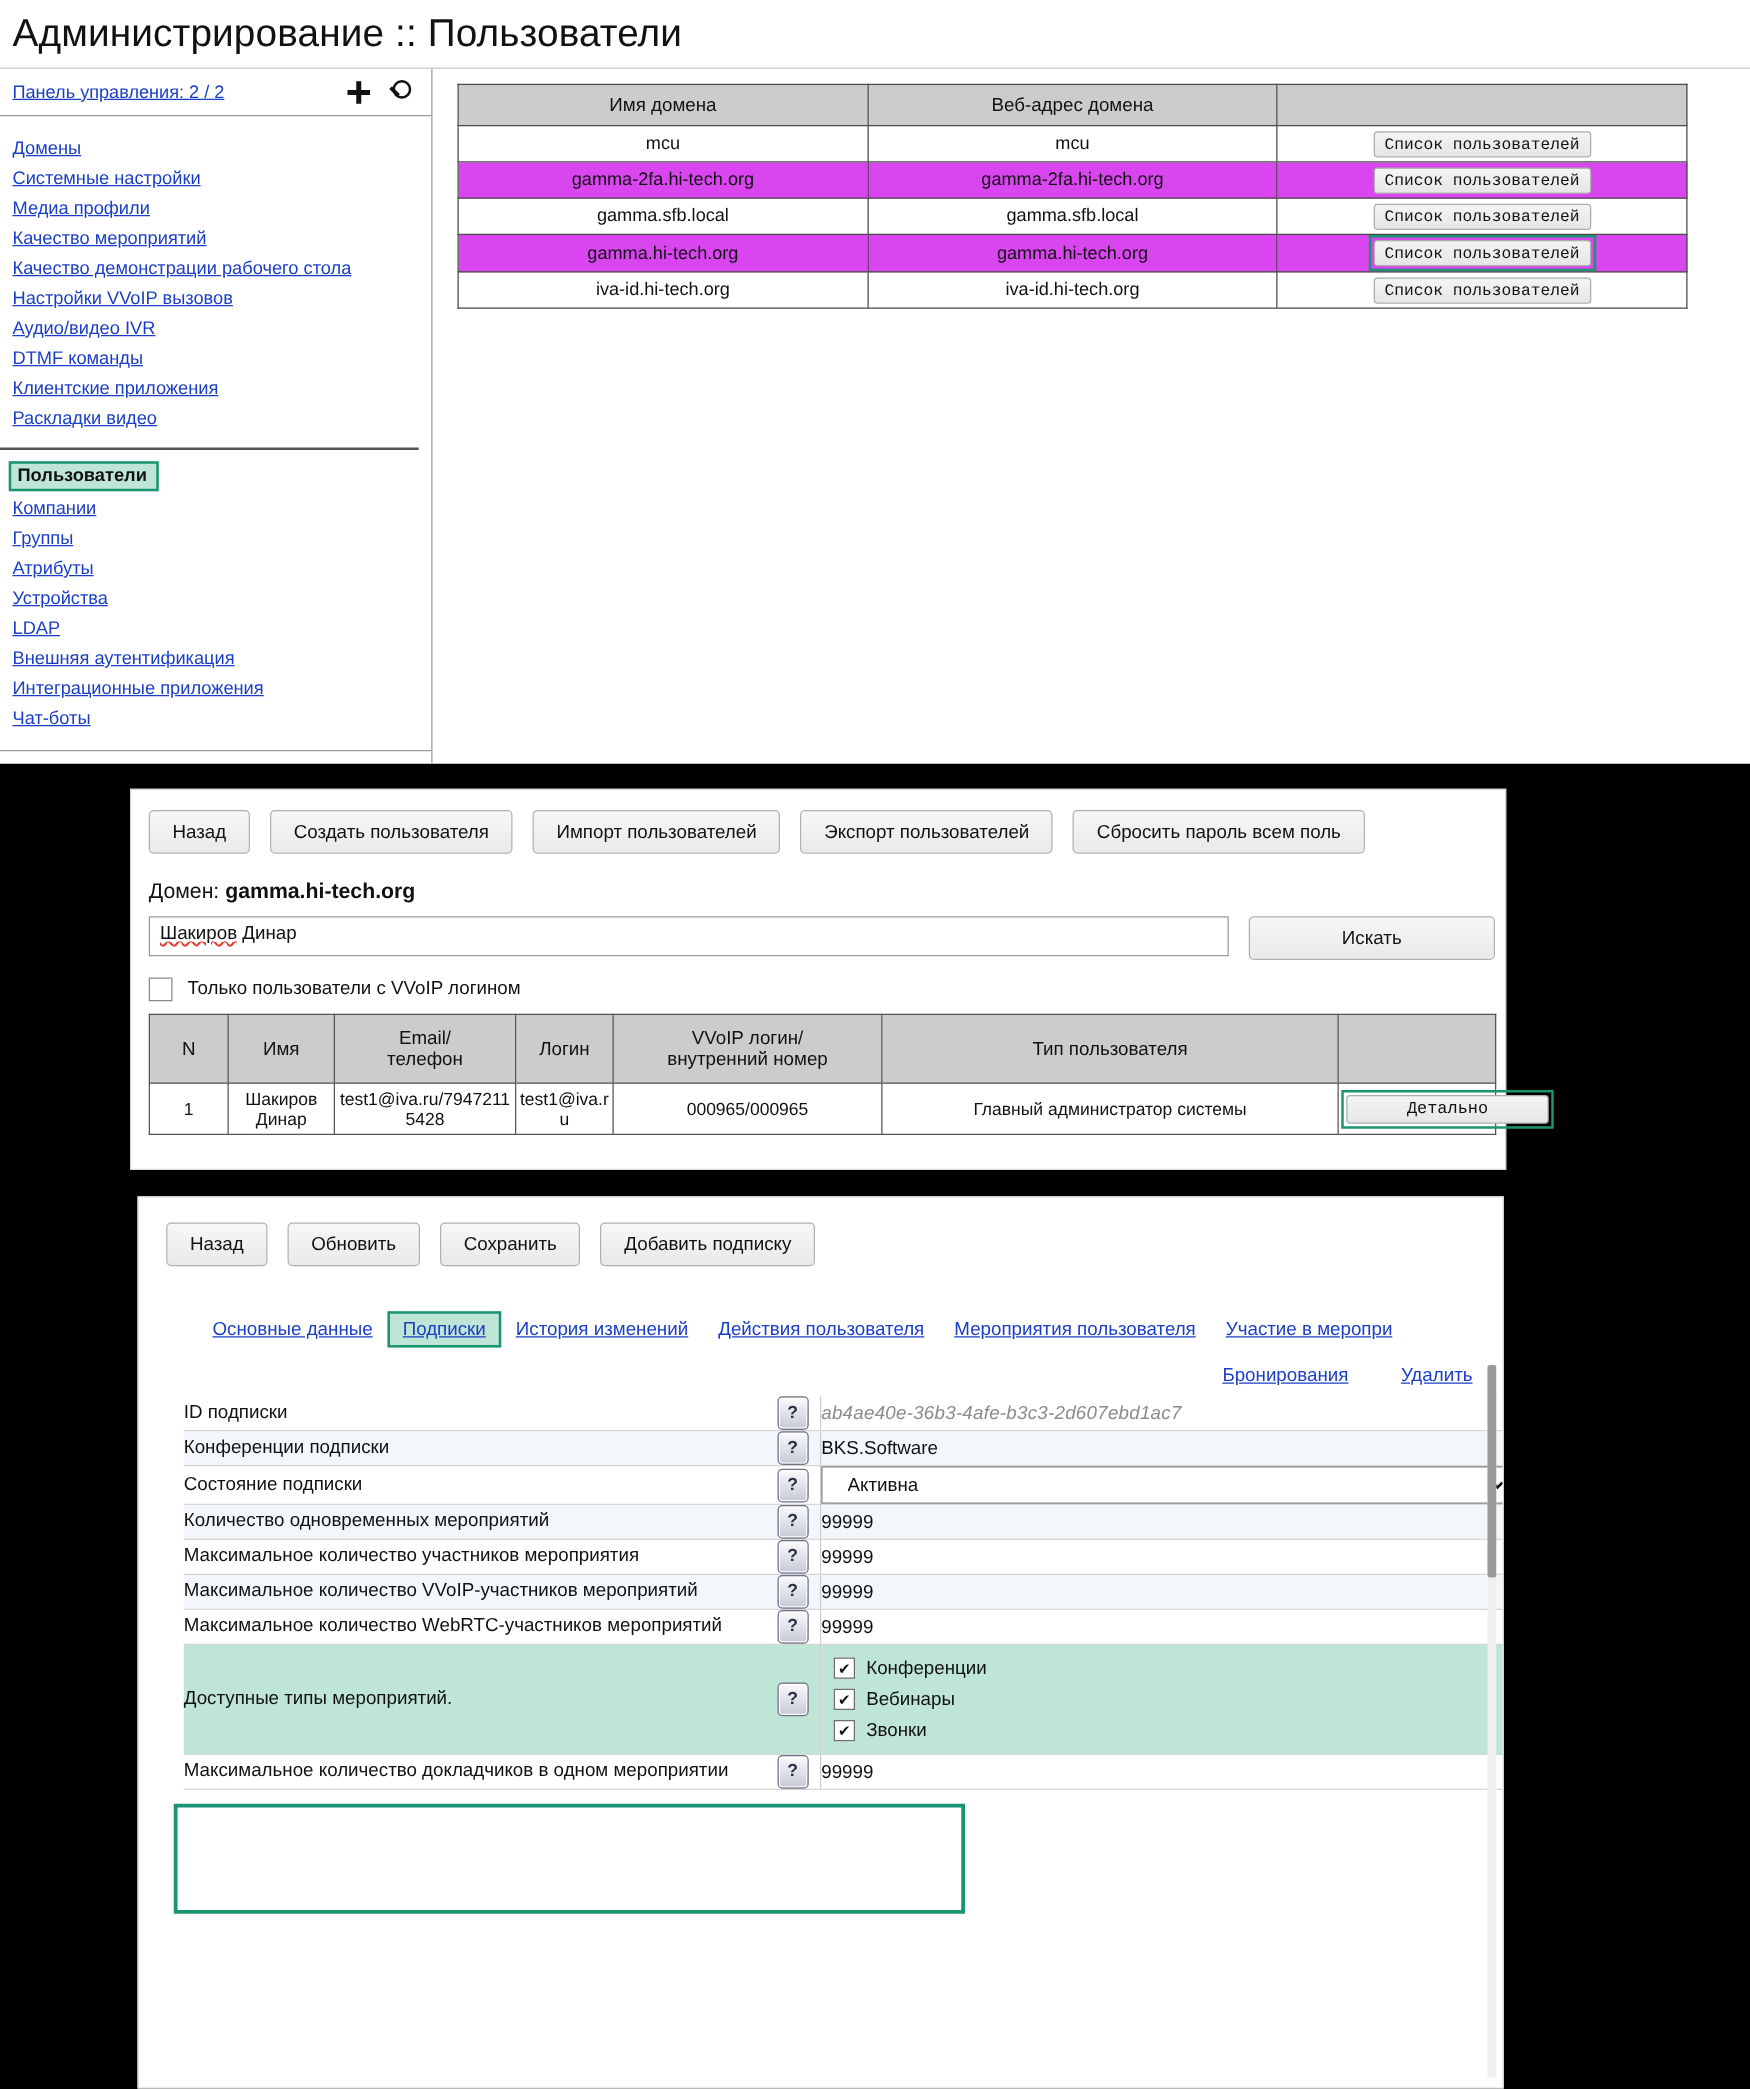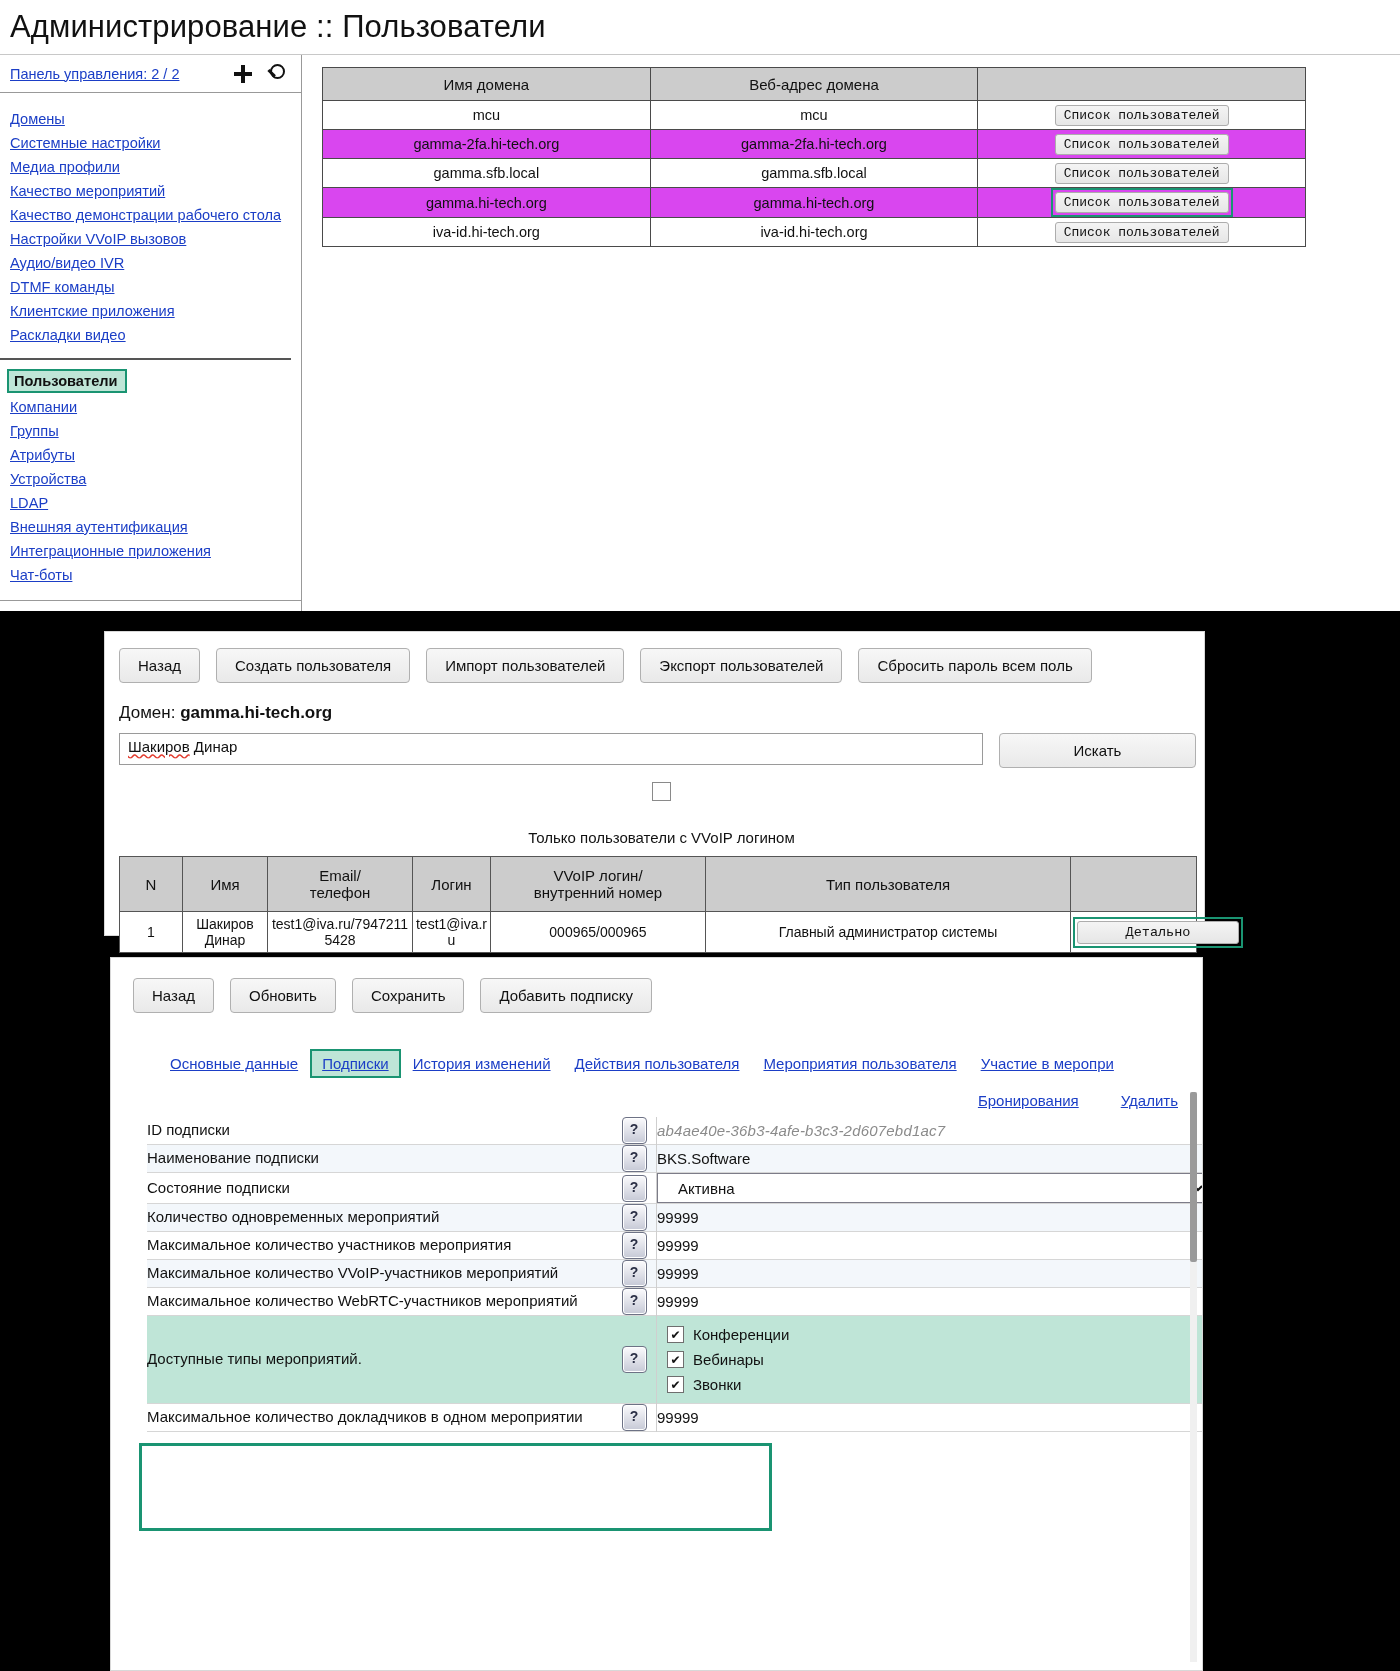--- a/index.html
+++ b/index.html
@@ -21,21 +21,21 @@
   #page-title-bar{
     height:55px; border-bottom:1px solid #c8c8c8;
     display:flex; align-items:center; padding-left:10px;
     box-sizing:border-box;
   }
   #page-title-bar .title{
     font-size:31px; font-weight:400; color:#111; letter-spacing:.1px;
   }
   #p1-body{ display:flex; height:556px; }
   #sidebar{
-    width:302px; box-sizing:border-box;
+    width:346px; box-sizing:border-box;
     border-right:1px solid #999;
     display:flex; flex-direction:column;
   }
   #sidebar-head{
     height:38px; border-bottom:1px solid #999;
     display:flex; align-items:center; padding:0 10px;
     box-sizing:border-box;
   }
   #sidebar-head a{
     color:#1b3ec6; font-size:14.5px; text-decoration:underline; cursor:pointer;
@@ -98,21 +98,21 @@
   #search-input{
     width:900px; height:32px; box-sizing:border-box;
     border:1px solid #9a9a9a; background:#fff; font-size:15px;
     padding:4px 8px; color:#111; font-family:"Liberation Sans", sans-serif;
   }
   .misspelled{ text-decoration:underline; text-decoration-style:wavy; text-decoration-color:#e23b2e; }
   #search-btn{
     width:166px; background:linear-gradient(#f7f7f7,#e9e9e9); border:1px solid #b0b0b0;
     border-radius:4px; font-size:15px; cursor:pointer;
   }
-  #chk-row{ display:flex; align-items:center; gap:28px; margin:14px 0 10px 0; font-size:15px;flex-direction:column;}
+  #chk-row{ display:flex; align-items:flex-start; gap:12px; margin:14px 0 10px 0; font-size:15px;}
   .cbox{ width:17px;height:17px;border:1px solid #8a8a8a; background:#fff; display:inline-block;}
   table.usertbl{ border-collapse:collapse; width:1078px; table-layout:fixed; margin-top:4px;}
   table.usertbl th{ background:#cccccc; border:1px solid #555; font-size:15px; font-weight:400; height:50px; padding:2px;}
   table.usertbl td{ border:1px solid #555; font-size:14px; text-align:center; padding:4px 2px; background:#fff;}
   
   #panel3{
     position:absolute; left:110px; top:957px; width:1093px; height:714px;
     background:#fff; box-sizing:border-box; border:1px solid #d8d8d8;
     overflow:hidden;
   }
@@ -362,21 +362,21 @@
 
     <table class="formtbl">
       <tbody>
         <tr class="plain">
           <td class="flabel">ID подписки</td>
           <td class="fhelp"><span class="helpbtn">?</span></td>
           <td class="fvalue"><span class="uuid">ab4ae40e-36b3-4afe-b3c3-2d607ebd1ac7</span></td>
         </tr>
 
         <tr class="zebra">
-          <td class="flabel">Наименование подписки</td>
+          <td class="flabel">Конференции подписки</td>
           <td class="fhelp"><span class="helpbtn">?</span></td>
           <td class="fvalue">BKS.Software</td>
         </tr>
 
         <tr class="plain">
           <td class="flabel">Состояние подписки</td>
           <td class="fhelp"><span class="helpbtn">?</span></td>
           <td class="fvalue">
             <select class="statesel">
               <option>Активна</option>

